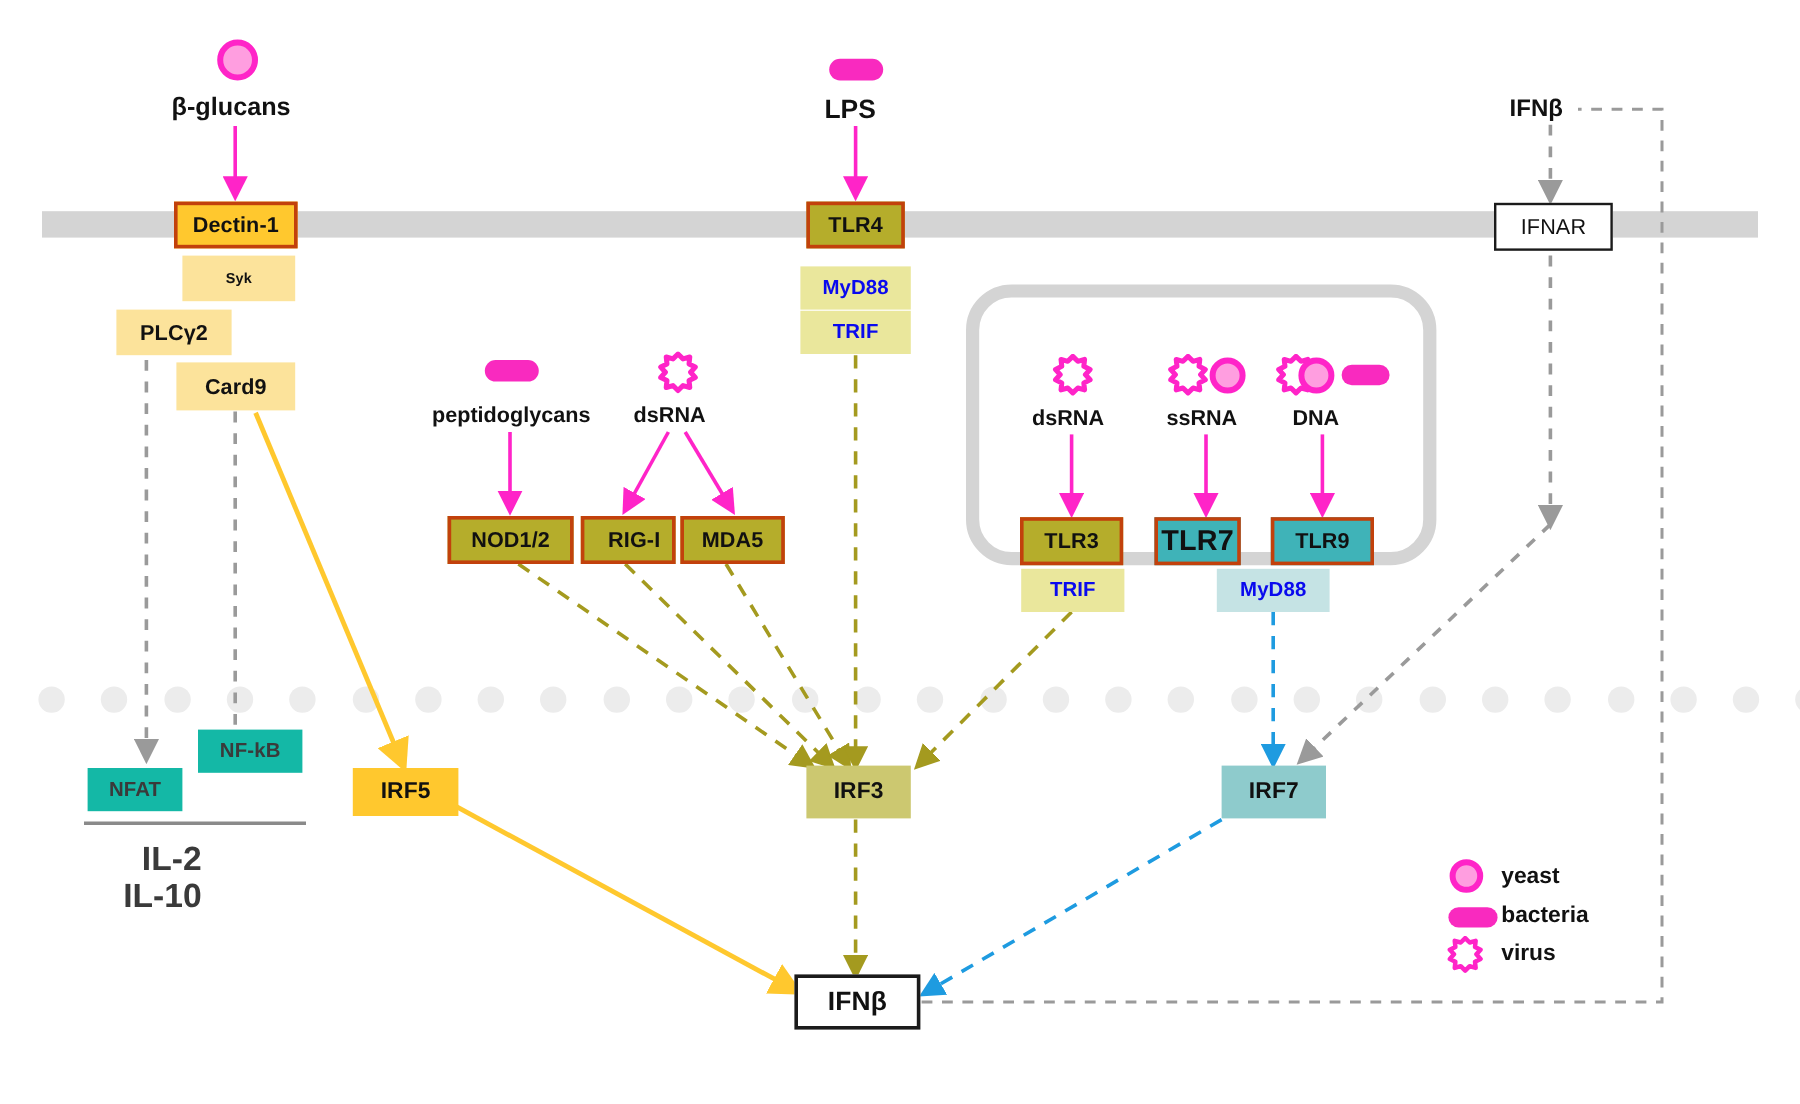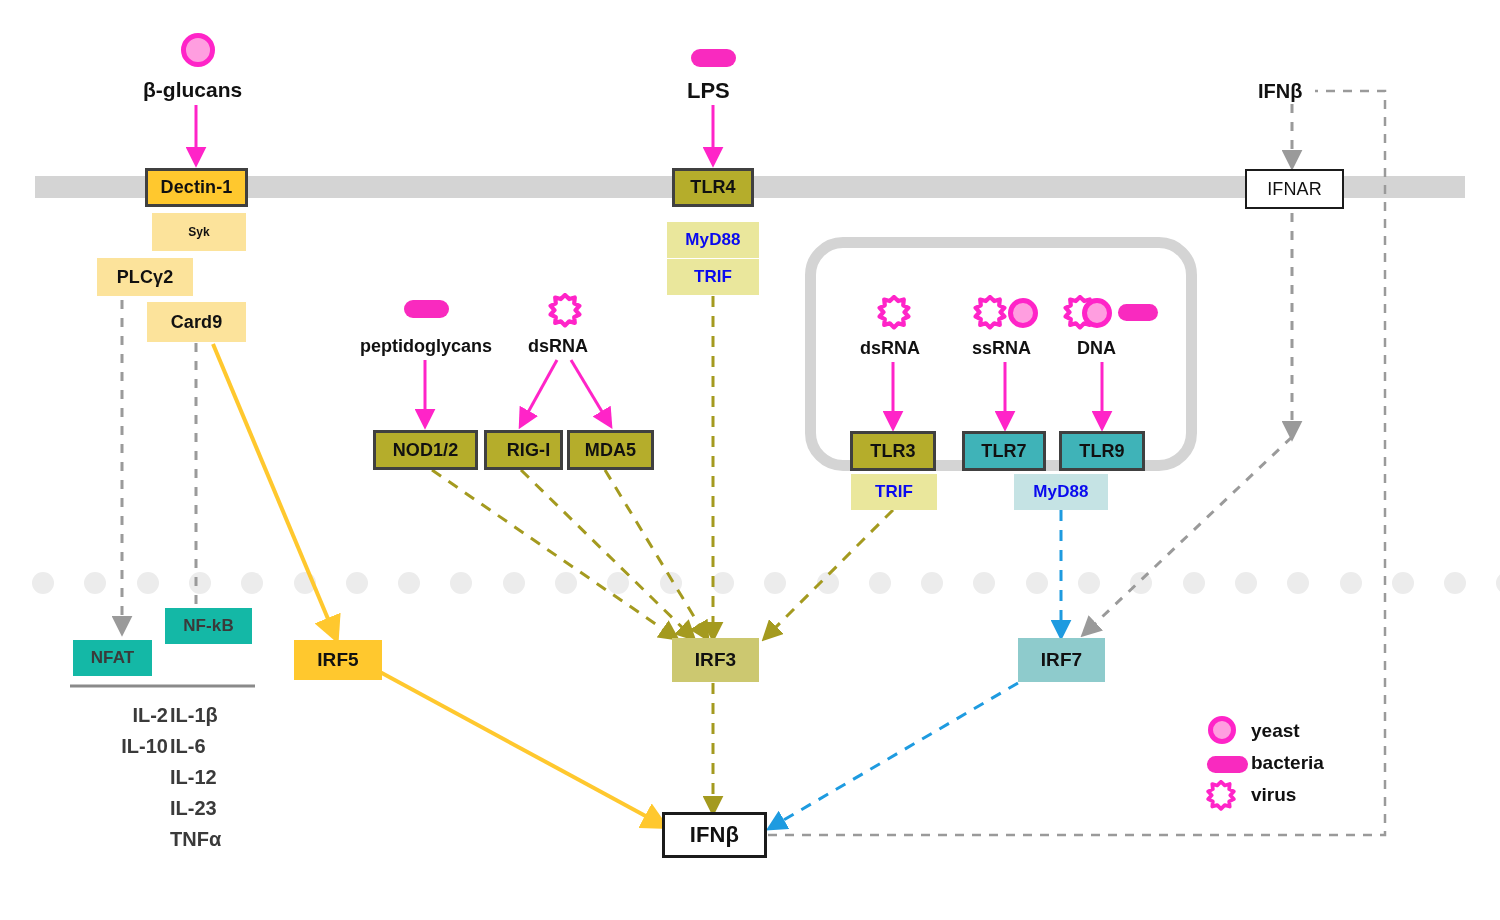--- a/index.html
+++ b/index.html
@@ -15,21 +15,21 @@
   .n-lightyel {background:#FCE39B;}
   .n-paleyel  {background:#EAE79C;}
   .n-olive    {background:#B5AD2B;}
   .n-khaki    {background:#CCC870;}
   .n-teal     {background:#3FB3B8;}
   .n-paleteal {background:#C5E3E4;}
   .n-mteal    {background:#8ECBCC;}
   .n-gray     {background:#14b8a6;color:#3a3a3a;font-weight:bold;}
   .n-white    {background:#ffffff;border:3px solid #1b1b1b;}
   .n-whitethin{background:#ffffff;border:2px solid #1b1b1b;}
-  .mg-border  {border:3px solid #404040;justify-content:center;}
+  .mg-border  {border:3px solid #c2410c;justify-content:center;}
   .txt-blue   {color:#0A0AEE;}
 
   .lbl{position:absolute;font-weight:bold;color:#111;white-space:nowrap;}
 
   .membrane{position:absolute;background:#d4d4d4;}
   .endosome{position:absolute;border:11px solid #d4d4d4;border-radius:38px;
             background:transparent;box-sizing:border-box;}
 
   .nuc-dot{position:absolute;width:22px;height:22px;border-radius:50%;
            background:#ececec;}
@@ -221,21 +221,21 @@
   <div class="node n-olive mg-border" style="left:484px;top:430px;width:79px;height:40px;font-size:18px;padding-left:10px;">
     <span>RIG-I</span>
   </div>
   <div class="node n-olive mg-border" style="left:567px;top:430px;width:87px;height:40px;font-size:18px;">
     <span>MDA5</span>
   </div>
 
   <div class="node n-olive mg-border" style="left:850px;top:431px;width:86px;height:40px;font-size:18px;">
     <span>TLR3</span>
   </div>
-  <div class="node n-teal mg-border" style="left:962px;top:431px;width:84px;height:40px;font-size:18px;">
+  <div class="node n-teal mg-border" style="left:962px;top:431px;width:72px;height:40px;font-size:24px;">
     <span>TLR7</span>
   </div>
   <div class="node n-teal mg-border" style="left:1059px;top:431px;width:86px;height:40px;font-size:18px;">
     <span>TLR9</span>
   </div>
 
   <div class="node n-paleyel" style="left:851px;top:474px;width:86px;height:36px;font-size:17px;">
     <span class="txt-blue">TRIF</span>
   </div>
   <div class="node n-paleteal" style="left:1014px;top:474px;width:94px;height:36px;font-size:17px;">
@@ -256,31 +256,23 @@
   </div>
   <div class="node n-mteal" style="left:1018px;top:638px;width:87px;height:44px;font-size:19px;">
     <span>IRF7</span>
   </div>
 
   <div class="node n-white" style="left:662px;top:812px;width:105px;height:46px;font-size:22px;">
     <span>IFNβ</span>
   </div>
 
   <div style="position:absolute;left:100px;top:700px;width:68px;text-align:right;
-              font-size:20px;font-weight:bold;color:#3a3a3a;line-height:31px;">
+              font-size:28px;font-weight:bold;color:#3a3a3a;line-height:31px;">
       <div>IL-2</div>
       <div>IL-10</div>
-    </div>
-  <div style="position:absolute;left:170px;top:700px;width:110px;text-align:left;
-              font-size:20px;font-weight:bold;color:#3a3a3a;line-height:31px;">
-      <div>IL-1β</div>
-      <div>IL-6</div>
-      <div>IL-12</div>
-      <div>IL-23</div>
-      <div>TNFα</div>
     </div>
 
   <div style="position:absolute;left:1205px;top:712px;width:180px;height:100px;">
     <div class="yeast" style="left:3px;top:4px;width:28px;height:28px;"></div>
     <div class="legend-txt" style="left:46px;top:8px;font-size:19px;">yeast</div>
 
     <div class="bact" style="left:2px;top:44px;width:41px;height:17px;"></div>
     <div class="legend-txt" style="left:46px;top:40px;font-size:19px;">bacteria</div>
 
     <svg style="position:absolute;left:0px;top:68px;" width="32" height="32" viewBox="0 0 36 36">

